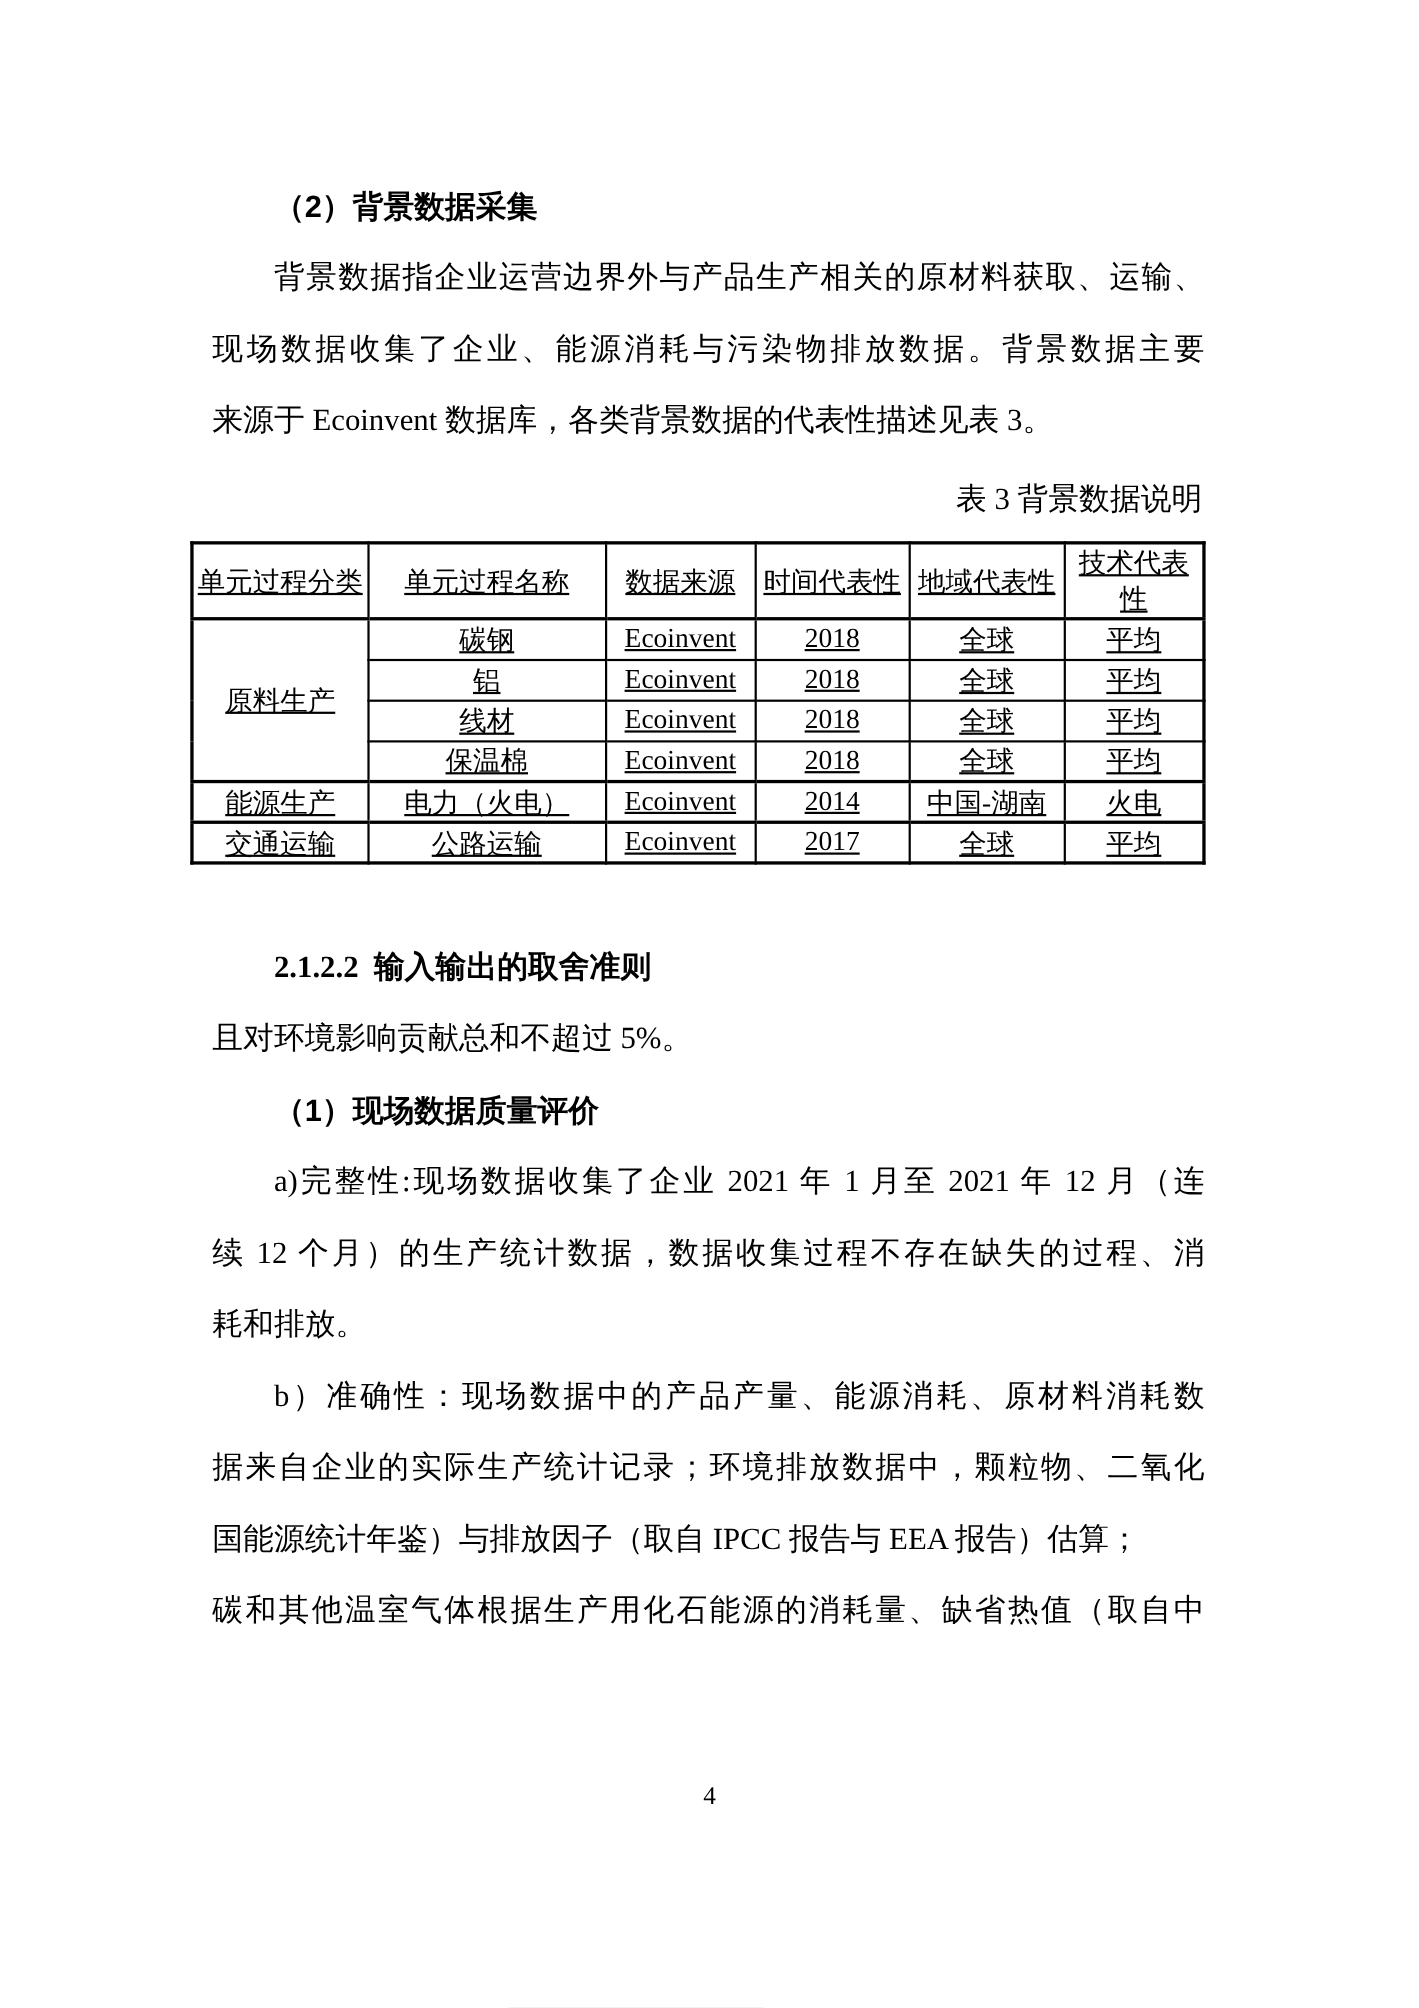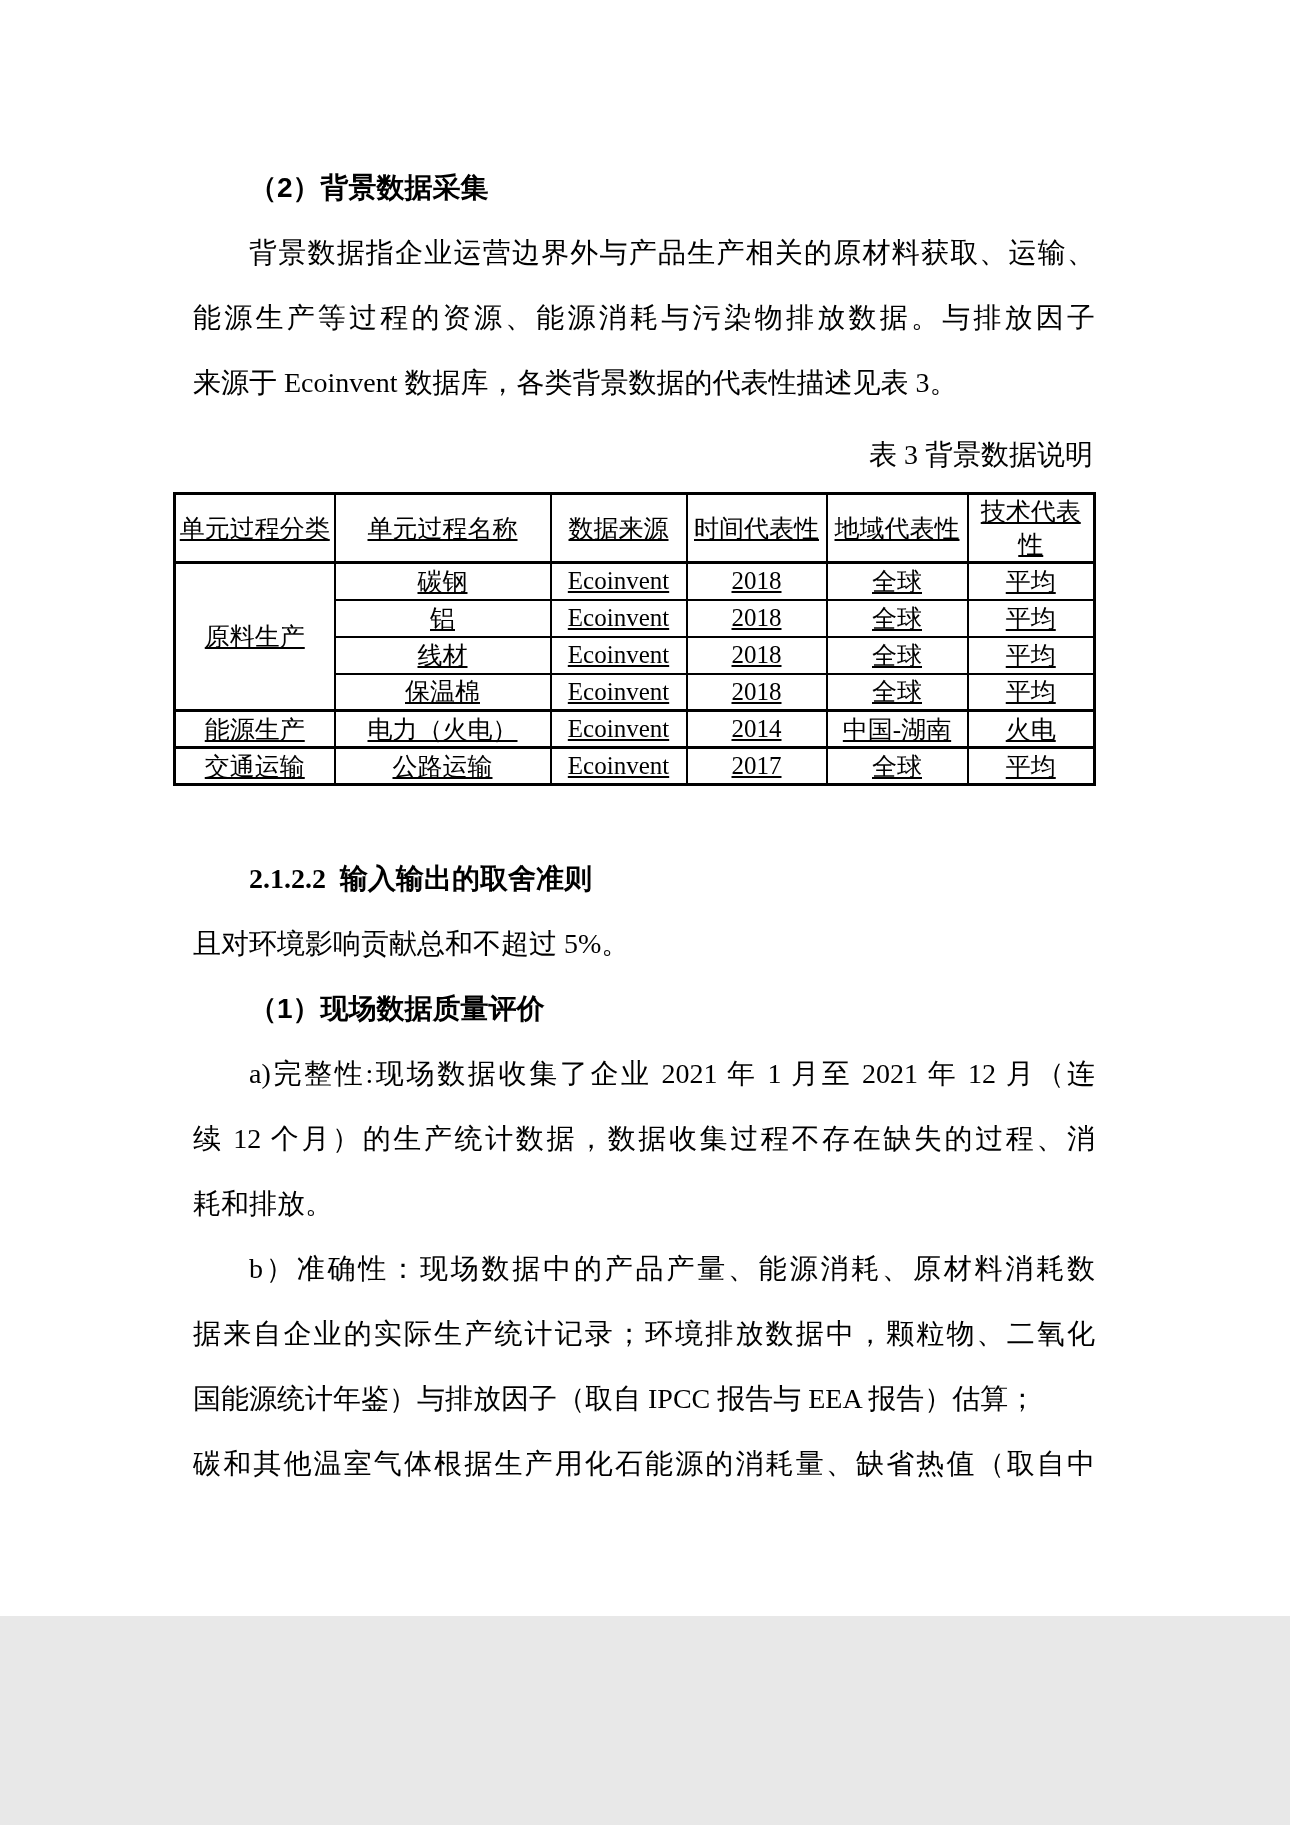--- a/index.html
+++ b/index.html
@@ -1,20 +1,20 @@
 <!DOCTYPE html>
 <html><head>
 <meta charset="utf-8">
 <style>
   * { margin: 0; padding: 0; box-sizing: border-box; }
   html, body { background: #e8e8e8; }
   .page {
     position: relative;
     width: 1290px;
-    height: 1616px;
+    height: 1825px;
     margin: 0 auto;
     background: #ffffff;
     color: #000;
     font-family: "Liberation Serif", "DejaVu Serif", serif;
     overflow: hidden;
   }
   .content {
     position: absolute;
     left: 193px;
     top: 0;
@@ -87,21 +87,21 @@
 </style>
 </head>
 <body>
 
 <div class="page">
   <div class="content">
 
     <div class="line indent heading hz">（2）背景数据采集</div>
 
     <div class="line indent fill">背景数据指企业运营边界外与产品生产相关的原材料获取、运输、</div>
-    <div class="line fill">能源生产等过程的资源、能源消耗与污染物排放数据。与排放因子</div>
+    <div class="line fill">现场数据收集了企业、能源消耗与污染物排放数据。背景数据主要</div>
     <div class="line">来源于 Ecoinvent 数据库，各类背景数据的代表性描述见表 3。</div>
 
     <div class="table-block">
       <div class="caption">表 3 背景数据说明</div>
       <table class="t3">
         <colgroup>
           <col style="width:160px">
             <col style="width:216px">
             <col style="width:136px">
           <col style="width:140px">

